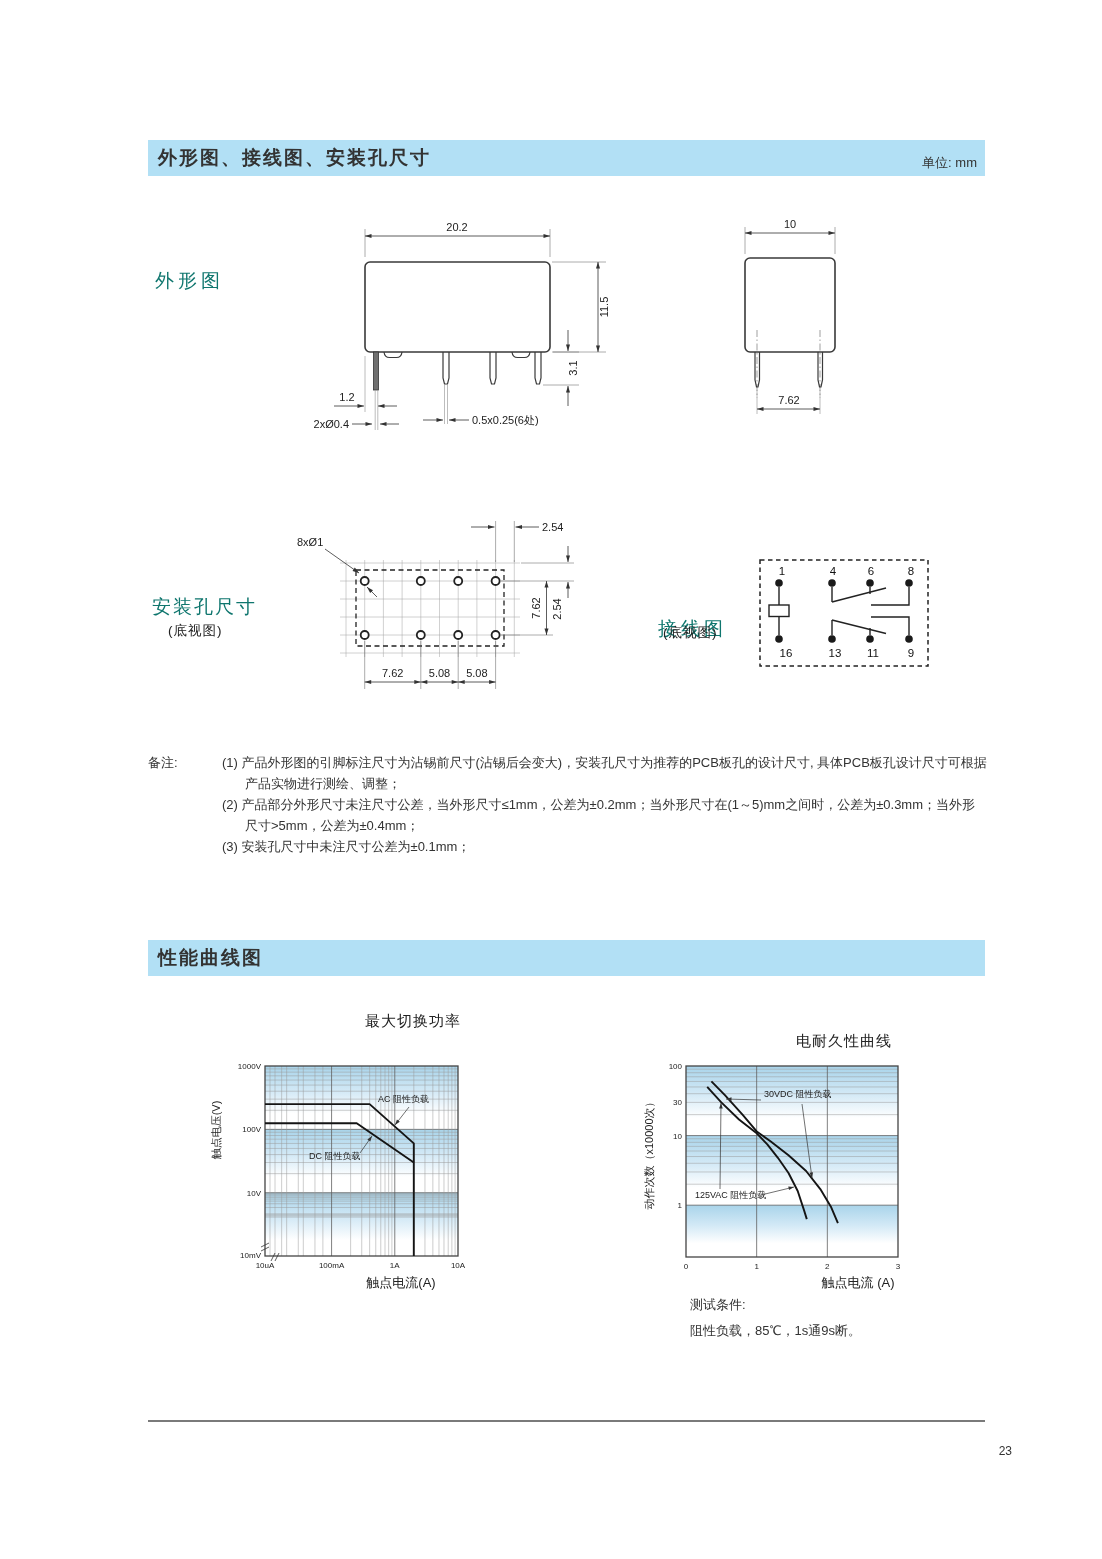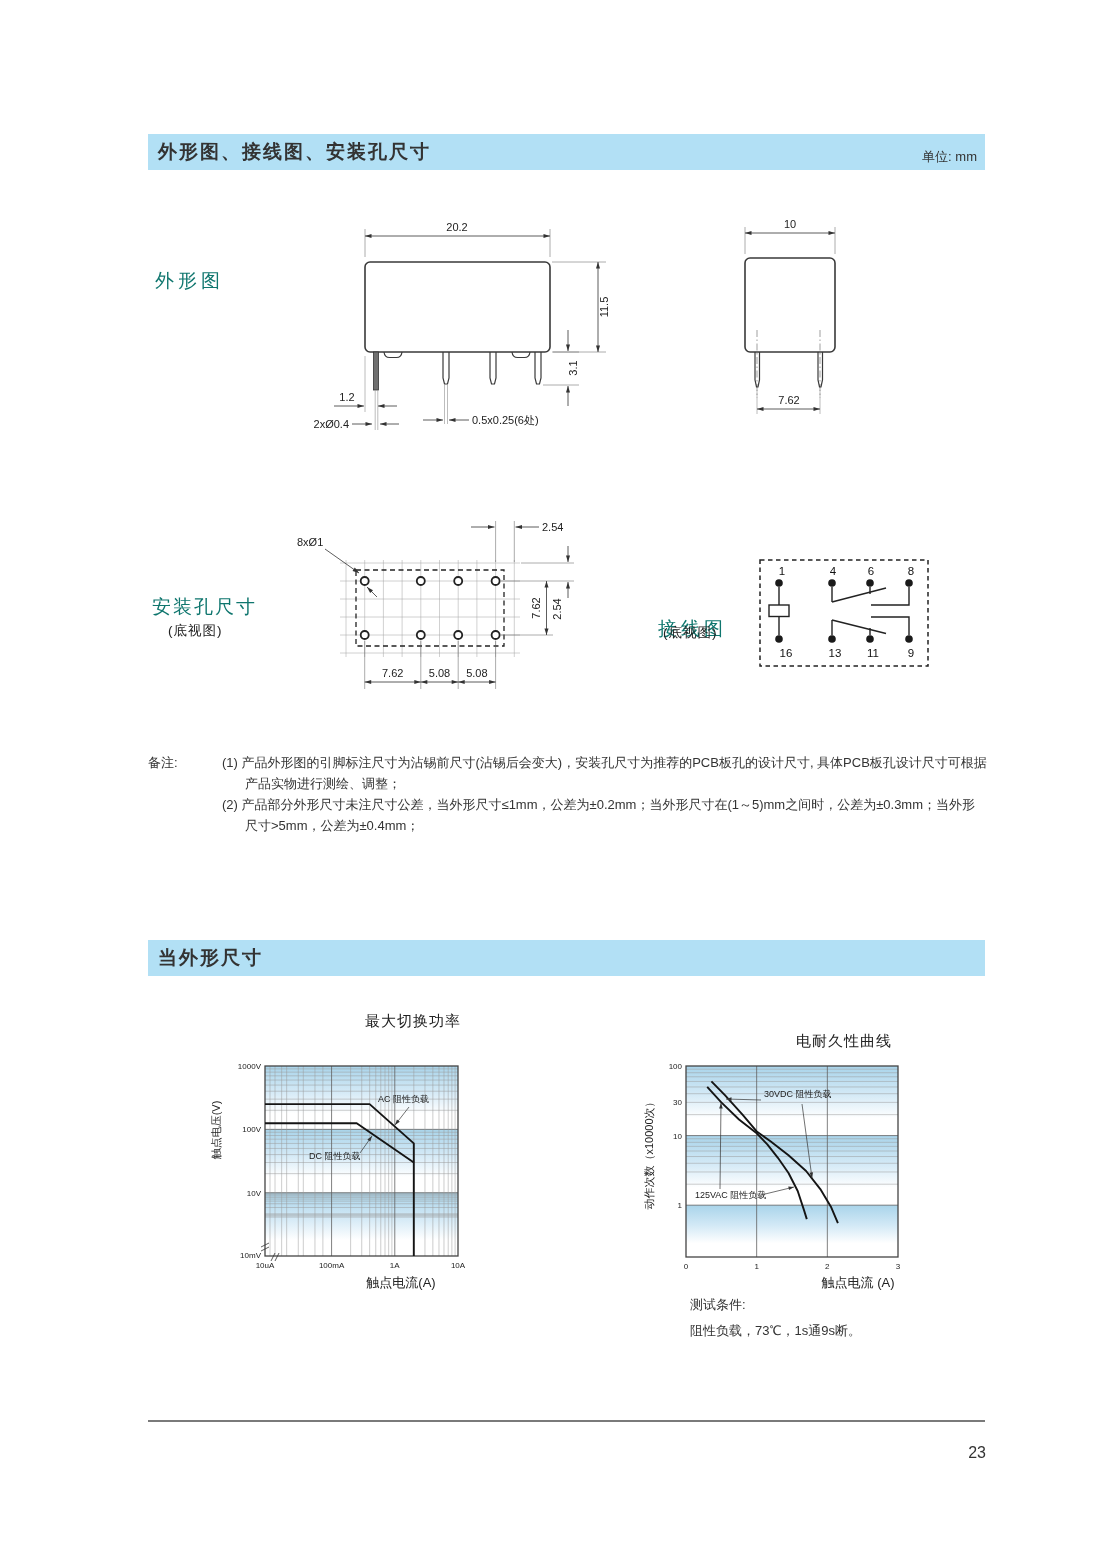--- a/index.html
+++ b/index.html
@@ -9,38 +9,38 @@
   .secbar .sectitle{position:absolute;left:10px;top:0;line-height:36px;font-size:19px;font-weight:bold;color:#333;letter-spacing:2px;}
   .secbar .unit{position:absolute;right:8px;bottom:4px;font-size:13px;font-weight:normal;color:#333;}
   .drawlabel{font-size:19px;color:#0f766e;letter-spacing:4px;}
   .sublabel{font-size:13.5px;color:#222;letter-spacing:1px;}
   .notes{display:flex;left:148px;top:752px;width:840px;font-size:13px;line-height:1.62;color:#333;gap:36px;}
   .notes-label{flex:0 0 38px;}
   .note-item{padding-left:23px;text-indent:-23px;}
   .charttitle{width:200px;text-align:right;font-size:15px;color:#222;letter-spacing:1px;}
   .testcond{font-size:13px;line-height:2.0;color:#333;}
   .footrule{left:148px;top:1420px;width:837px;height:2px;background:#7a7a7a;}
-  .pagenum{left:950px;top:1444px;width:36px;text-align:right;font-size:16px;color:#333;}
+  .pagenum{left:976px;top:1444px;width:36px;text-align:right;font-size:12px;color:#333;}
   svg{overflow:visible;}
   svg text{font-family:"Liberation Sans",sans-serif;}
   .dimtext{font-size:11px;fill:#222;}
   .pinnum{font-size:11.5px;fill:#111;}
   line.dim{stroke:#333;stroke-width:.8;}
   line.ext{stroke:#666;stroke-width:.55;}
   line.thin{stroke:#999;stroke-width:.65;}
   line.cl{stroke:#777;stroke-width:.7;stroke-dasharray:7 2.5 1.5 2.5;}
   .outline{fill:none;stroke:#3a3a3a;stroke-width:1.6;}
   .outline2{fill:none;stroke:#3a3a3a;stroke-width:1.2;}
   .wire{fill:none;stroke:#222;stroke-width:1.4;}
   .gridline{stroke:#aaa;stroke-width:.55;}
 </style>
 </head>
 <body>
 
-<div class="abs secbar" style="top:134px;">
+<div class="abs secbar" style="top:140px;">
   <span class="sectitle">外形图、接线图、安装孔尺寸</span>
   <span class="unit">单位: mm</span>
 </div>
 
 <div class="abs drawlabel" style="left:155px;top:268px;">外形图</div>
 
 <svg class="abs" style="left:300px;top:205px;" width="320" height="255" viewBox="300 205 320 255">
 
   <line class="ext" x1="365" y1="257" x2="365" y2="229"></line>
   <line class="ext" x1="550" y1="257" x2="550" y2="229"></line>
@@ -235,25 +235,26 @@
   <text class="pinnum" x="835" y="657" text-anchor="middle">13</text>
   <text class="pinnum" x="873" y="657" text-anchor="middle">11</text>
   <text class="pinnum" x="911" y="657" text-anchor="middle">9</text>
 </svg>
 
 <div class="abs notes">
   <span class="notes-label">备注:</span>
   <div class="notes-items" style="width:800px;">
     <div class="note-item">(1) 产品外形图的引脚标注尺寸为沾锡前尺寸(沾锡后会变大)，安装孔尺寸为推荐的PCB板孔的设计尺寸, 具体PCB板孔设计尺寸可根据产品实物进行测绘、调整；</div>
     <div class="note-item">(2) 产品部分外形尺寸未注尺寸公差，当外形尺寸≤1mm，公差为±0.2mm；当外形尺寸在(1～5)mm之间时，公差为±0.3mm；当外形尺寸&gt;5mm，公差为±0.4mm；</div>
+    <div class="note-item">(3) 安装孔尺寸中未注尺寸公差为±0.1mm；</div>
   </div>
 </div>
 
 <div class="abs secbar" style="top:940px;">
-  <span class="sectitle">当外形尺寸</span>
+  <span class="sectitle">性能曲线图</span>
 </div>
 
 <div class="abs charttitle" style="left:261px;top:1012px;">最大切换功率</div>
 <div class="abs charttitle" style="left:692px;top:1032px;">电耐久性曲线</div>
 
 <svg id="chart1" class="abs" style="left:205px;top:1055px;" width="270" height="245">
     <defs>
       <linearGradient id="chart1-g" x1="0" y1="0" x2="0" y2="1">
         <stop offset="0%" stop-color="#a9d4ea"></stop>
         <stop offset="40%" stop-color="#d3e9f6"></stop>
@@ -400,17 +401,17 @@
     <text x="46" y="214" font-size="8" text-anchor="middle" fill="#222">0</text>
     <text x="116.7" y="214" font-size="8" text-anchor="middle" fill="#222">1</text>
     <text x="187.3" y="214" font-size="8" text-anchor="middle" fill="#222">2</text>
     <text x="258" y="214" font-size="8" text-anchor="middle" fill="#222">3</text>
     <text x="13" y="98" font-size="11" fill="#222" text-anchor="middle" transform="rotate(-90 13 98)">动作次数（x10000次）</text>
     <text x="218" y="232" font-size="13" fill="#222" text-anchor="middle">触点电流 (A)</text>
   </svg>
 
 <div class="abs testcond" style="left:690px;top:1292px;">
   <div>测试条件:</div>
-  <div>阻性负载，73℃，1s通9s断。</div>
+  <div>阻性负载，85℃，1s通9s断。</div>
 </div>
 
 <div class="abs footrule"></div>
 <div class="abs pagenum">23</div>
 
 </body></html>

